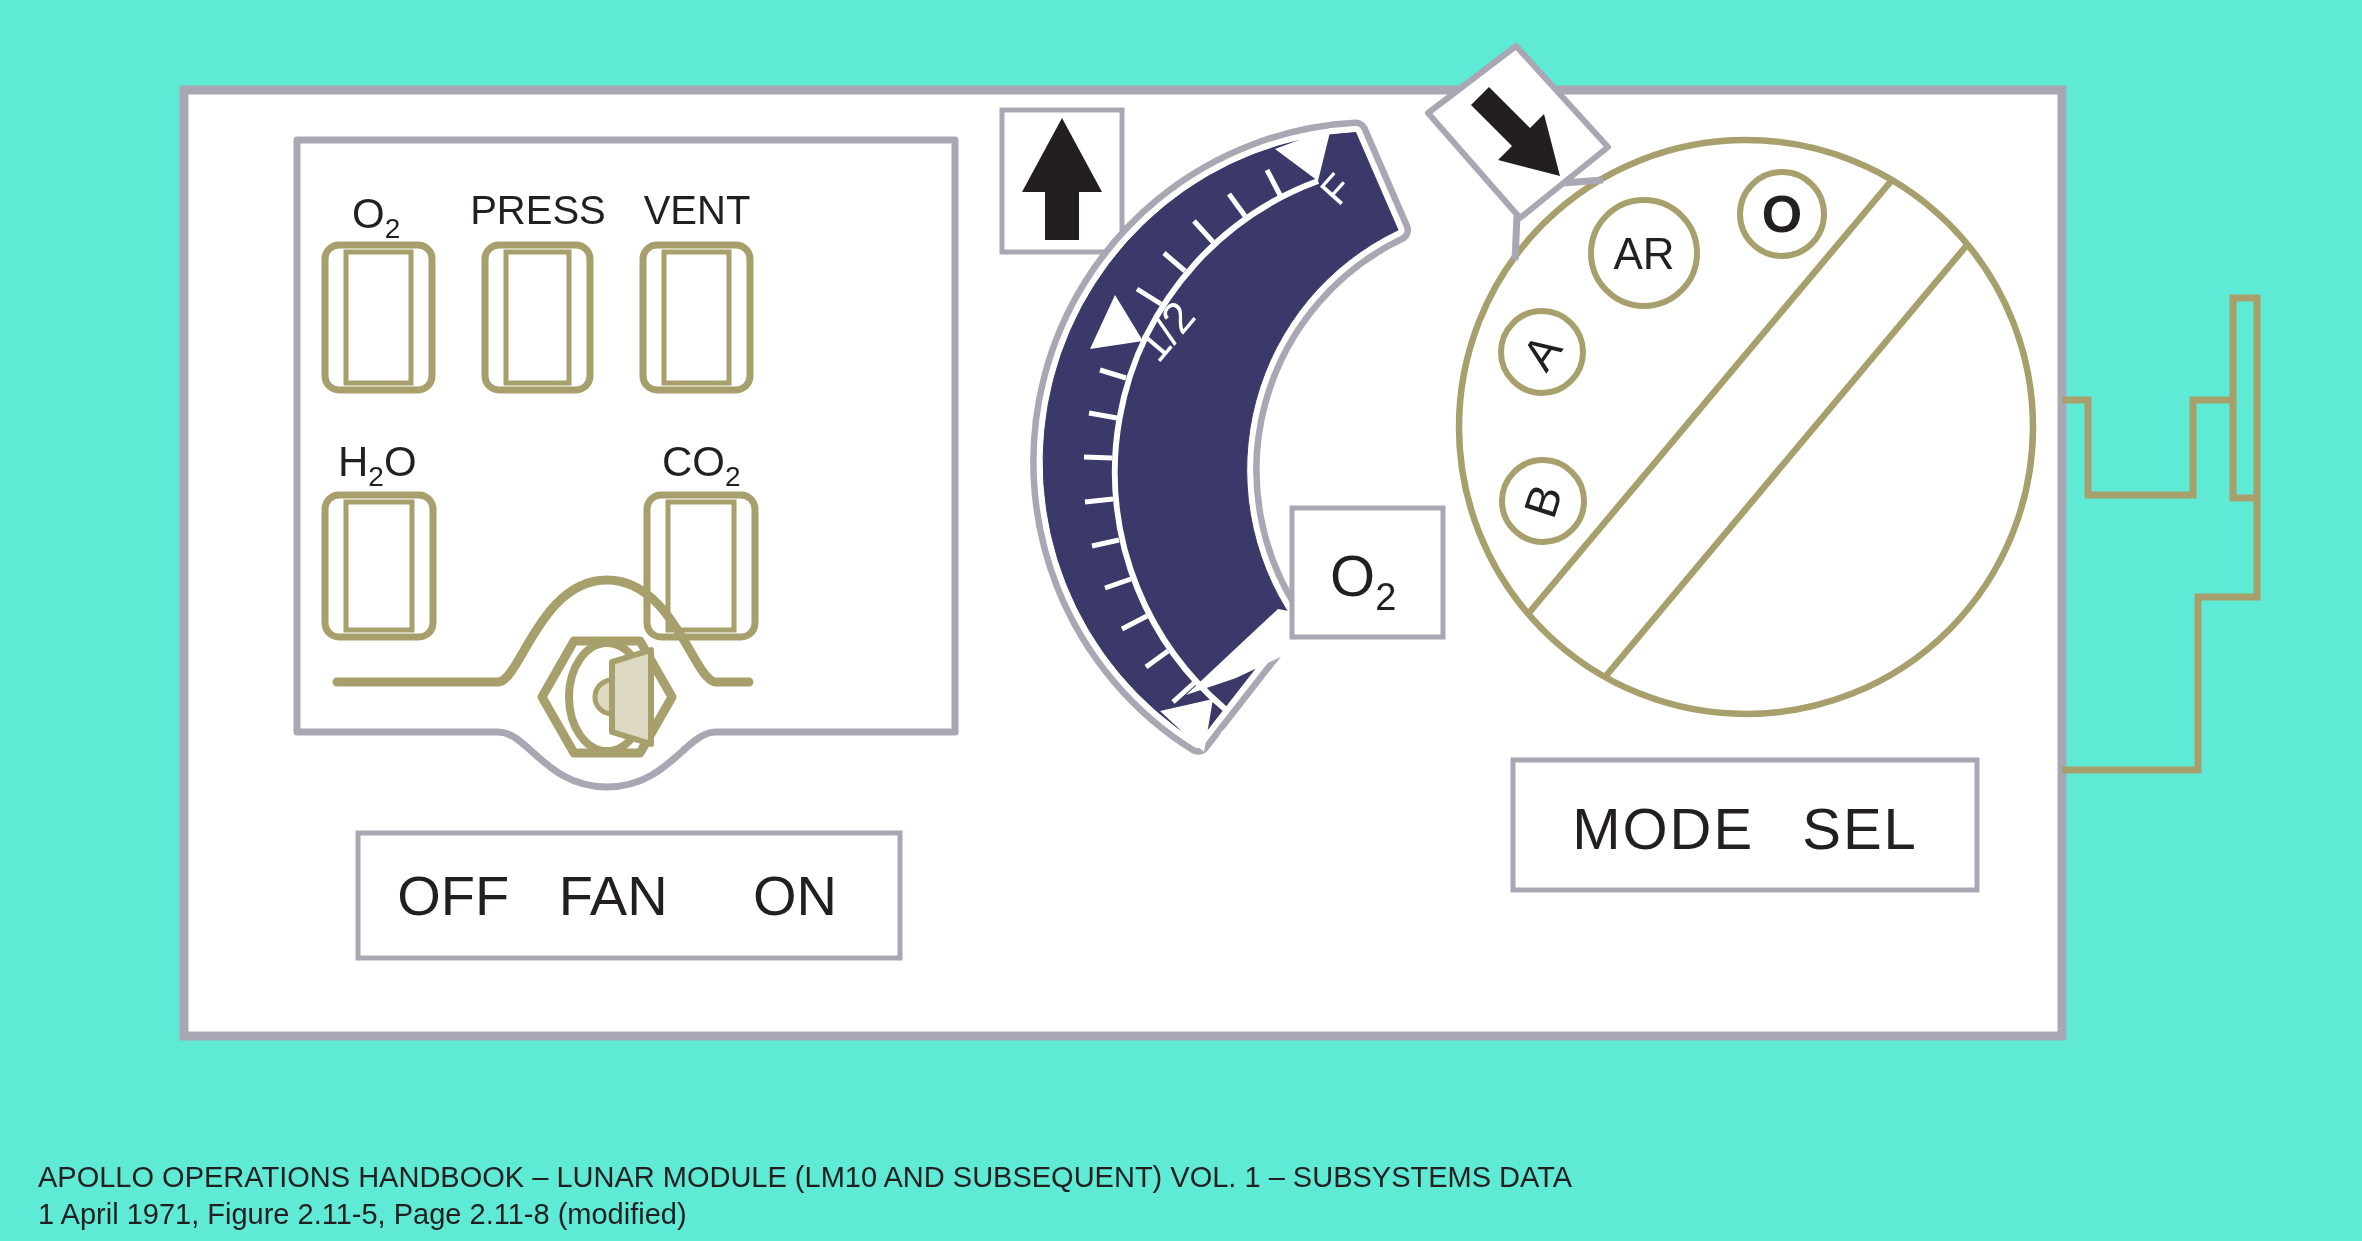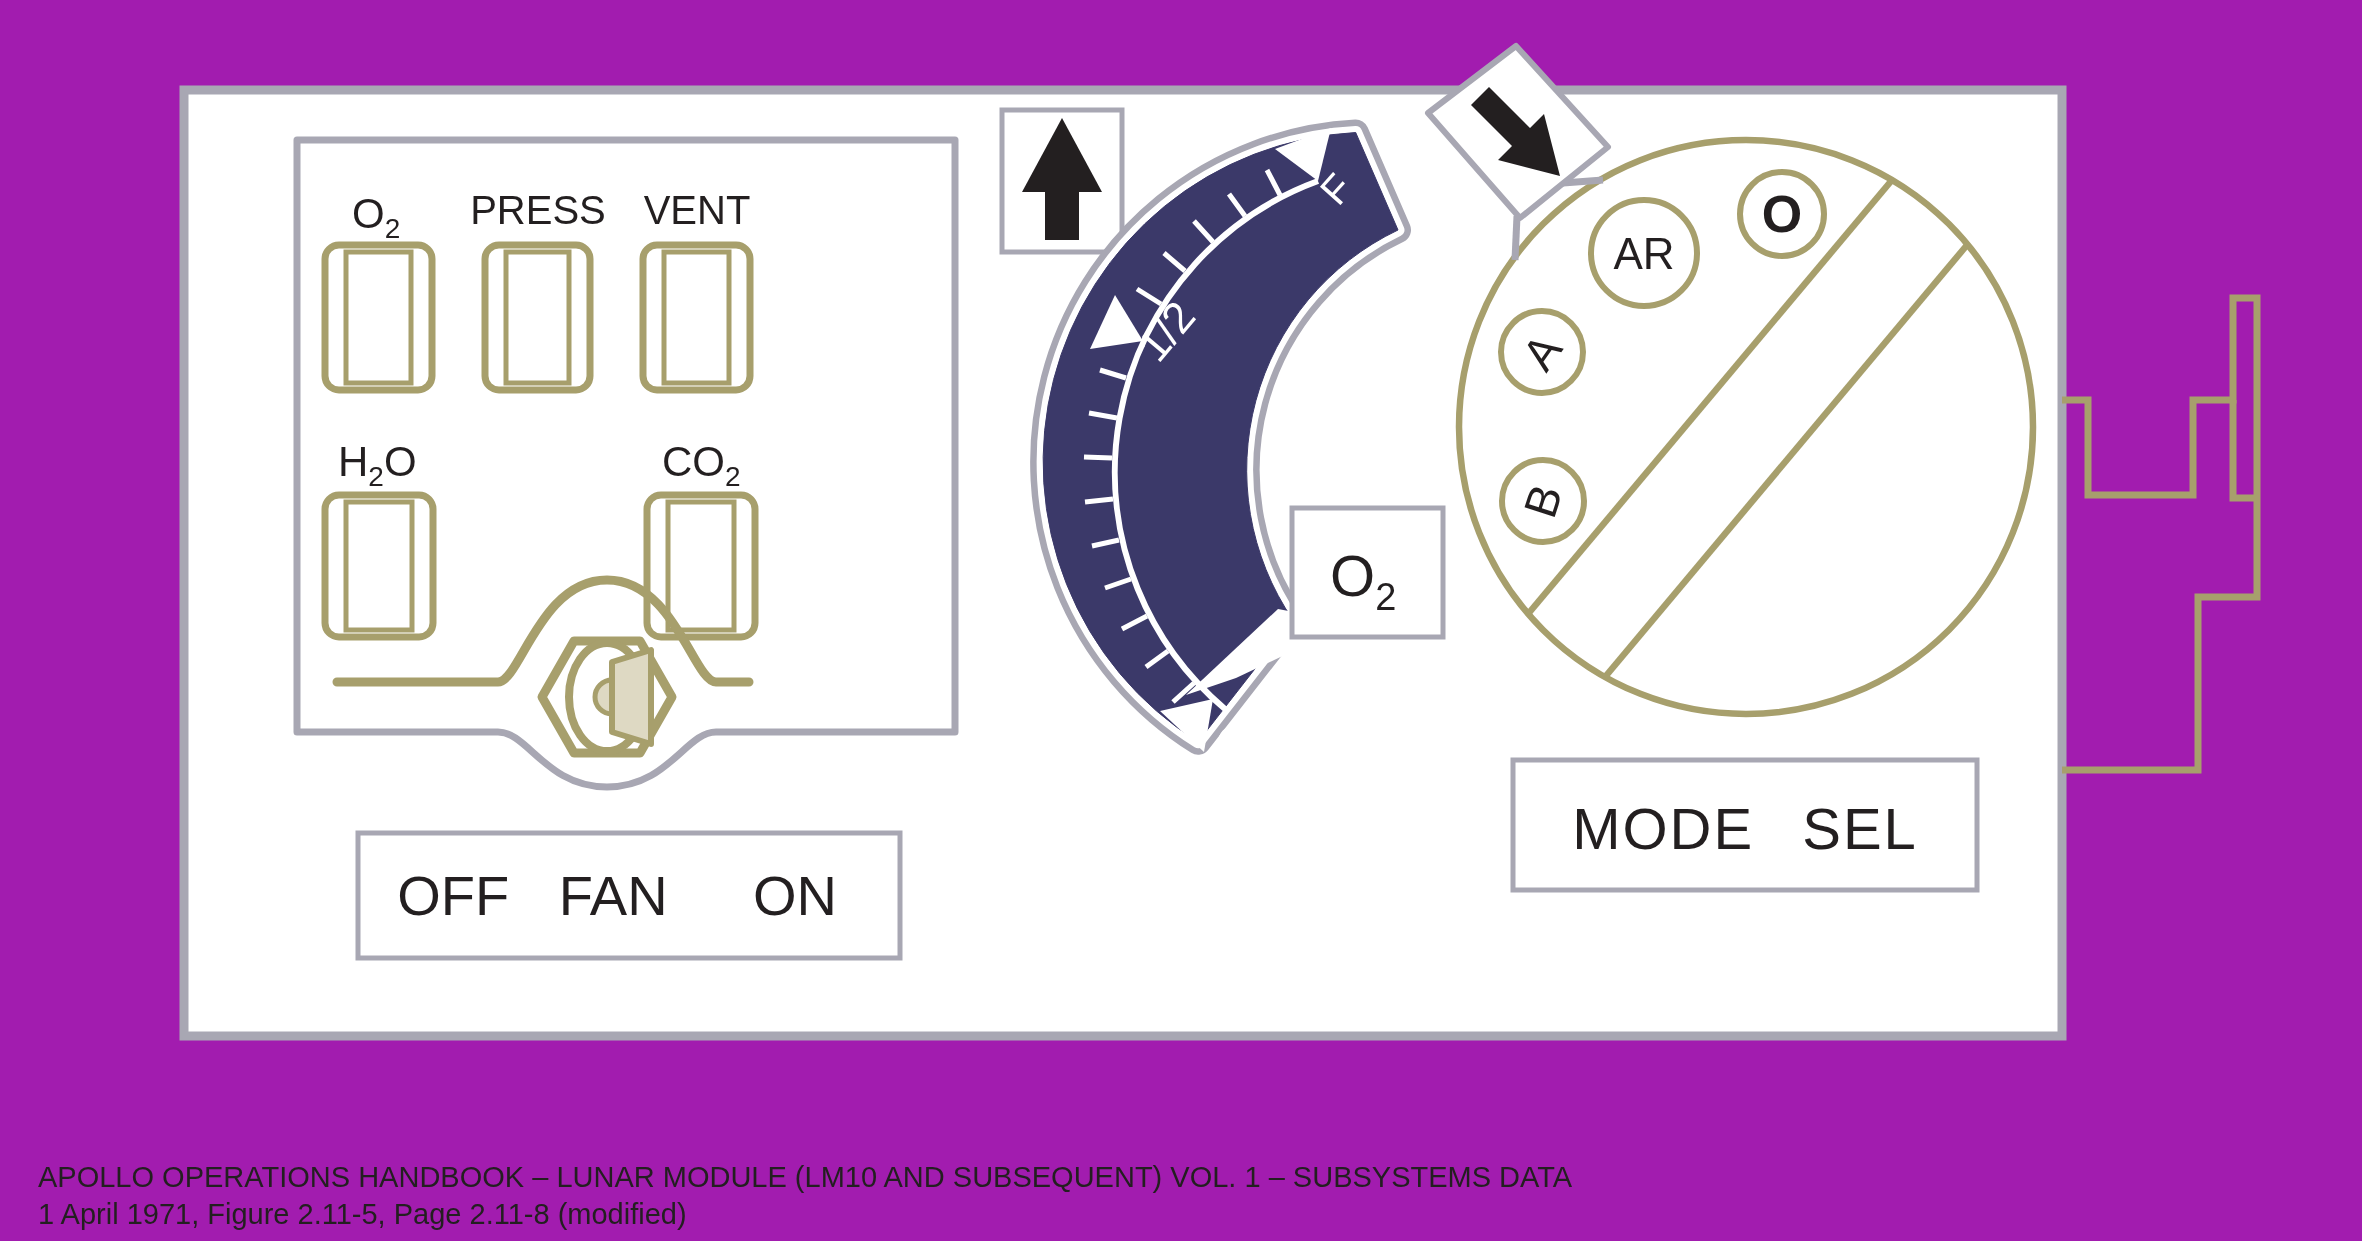--- a/index.html
+++ b/index.html
@@ -1,16 +1,16 @@
 <!DOCTYPE html>
 <html><head>
 <meta charset="utf-8">
 <style>
   html,body{margin:0;padding:0;background:#ffffff;}
-  #stage{position:relative;width:2362px;height:1241px;background:#a21caf;overflow:hidden;
+  #stage{position:relative;width:2362px;height:1241px;background:#5eead4;overflow:hidden;
          font-family:"Liberation Sans", sans-serif;}
   svg{display:block}
   text{font-family:"Liberation Sans", sans-serif; fill:#231f20;}
   .white-label{fill:#ffffff;}
 </style>
 </head>
 <body>
 
 <div id="stage">
 <svg viewBox="0 0 2362 1241" width="2362" height="1241">

